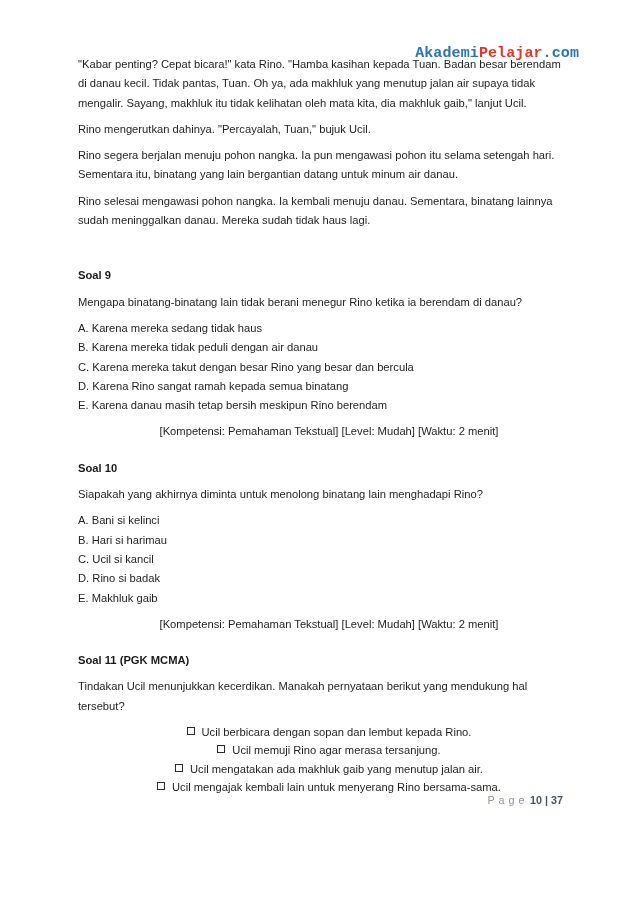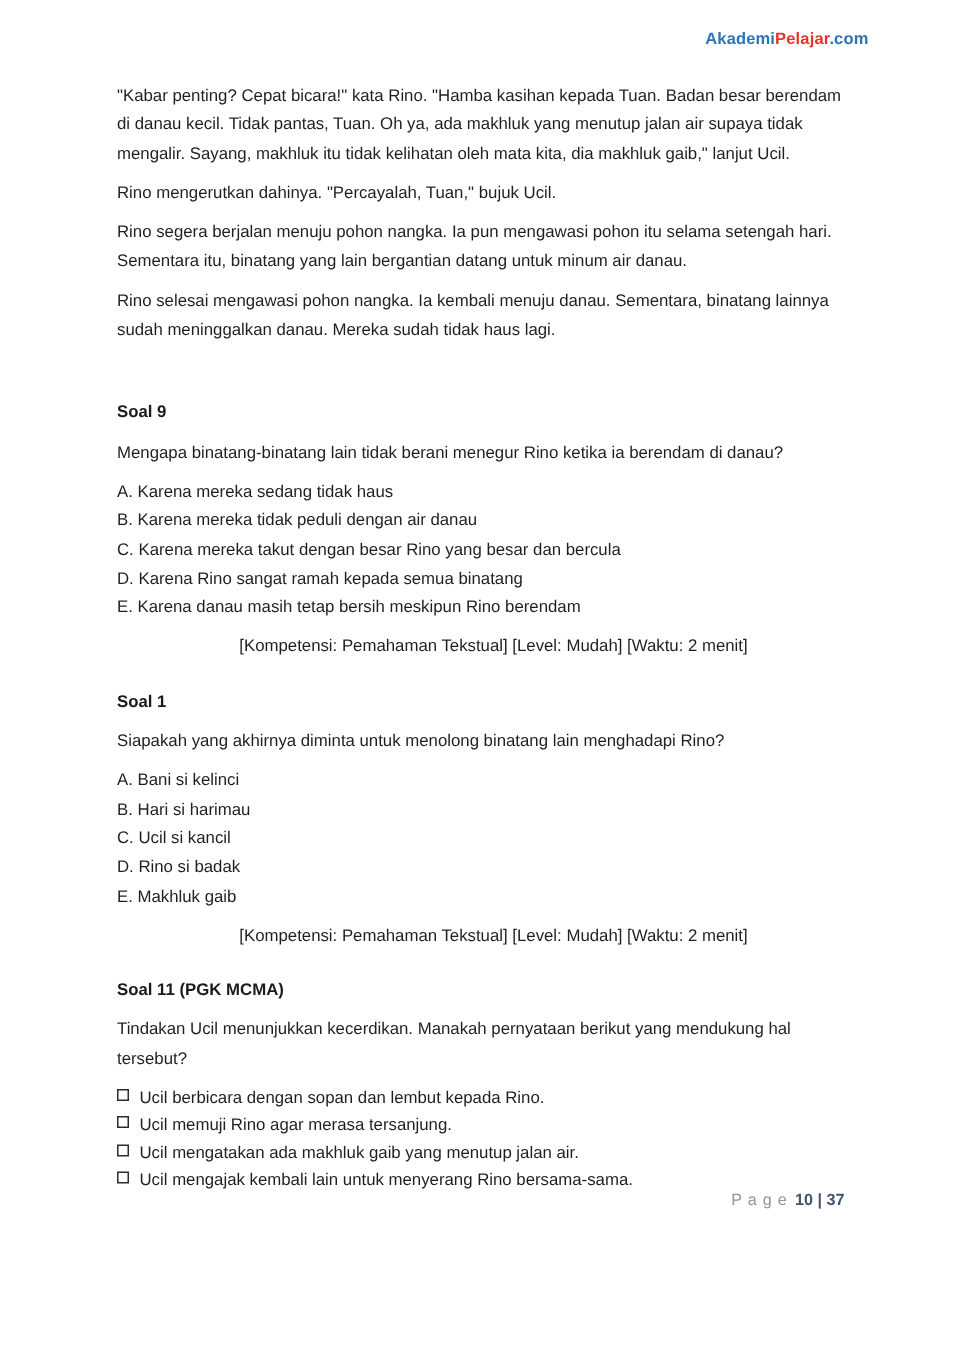--- a/index.html
+++ b/index.html
@@ -11,27 +11,28 @@
     position: relative;
     width: 640px;
     height: 904px;
     background: #ffffff;
     font-family: "Liberation Sans", sans-serif;
     color: #1f1f1f;
     overflow: hidden;
   }
   .brand {
     position: absolute;
-    top: 20px;
+    top: 48px;
     right: 61px;
-    font-size: 11px;
+    font-size: 15px;
     font-weight: 700;
     line-height: 12px;
     color: #2e74b5;
     letter-spacing: 0.1px;
+    font-family: Liberation Mono, monospace;
   }
   .brand .red { color: #e5352b; }
   .content {
     position: absolute;
     left: 78px;
     top: 55px;
     width: 502px;
     font-size: 11.2px;
     line-height: 19.3px;
   }
@@ -42,21 +43,21 @@
     line-height: 19.3px;
     font-weight: 700;
     margin: 17px 0 7px 0;
     color: #1a1a1a;
   }
   h2.soal.first { margin-top: 36px; }
   .prompt { margin: 0 0 8px 0; }
   .options { margin: 0 0 7px 0; }
   .options .line { line-height: 19.3px; }
   .meta { margin: 0; text-align: center; }
-  .chk-group { margin: 0; }
+  .chk-group { margin: 0; text-align: center; }
   .chk-row {
     line-height: 18.4px;
     white-space: nowrap;
   }
   .chk {
     display: inline-block;
     width: 6px;
     height: 6px;
     border: 1.2px solid #2b2b2b;
     margin-right: 7px;
@@ -108,21 +109,21 @@
     </p>
     <div class="options">
       <div class="line">A. Karena mereka sedang tidak haus</div>
       <div class="line">B. Karena mereka tidak peduli dengan air danau</div>
       <div class="line">C. Karena mereka takut dengan besar Rino yang besar dan bercula</div>
       <div class="line">D. Karena Rino sangat ramah kepada semua binatang</div>
       <div class="line">E. Karena danau masih tetap bersih meskipun Rino berendam</div>
     </div>
     <p class="meta">[Kompetensi: Pemahaman Tekstual] [Level: Mudah] [Waktu: 2 menit]</p>
 
-    <h2 class="soal">Soal 1</h2>
+    <h2 class="soal">Soal 10</h2>
     <p class="prompt">
       <span class="line">Siapakah yang akhirnya diminta untuk menolong binatang lain menghadapi Rino?</span>
     </p>
     <div class="options">
       <div class="line">A. Bani si kelinci</div>
       <div class="line">B. Hari si harimau</div>
       <div class="line">C. Ucil si kancil</div>
       <div class="line">D. Rino si badak</div>
       <div class="line">E. Makhluk gaib</div>
     </div>

